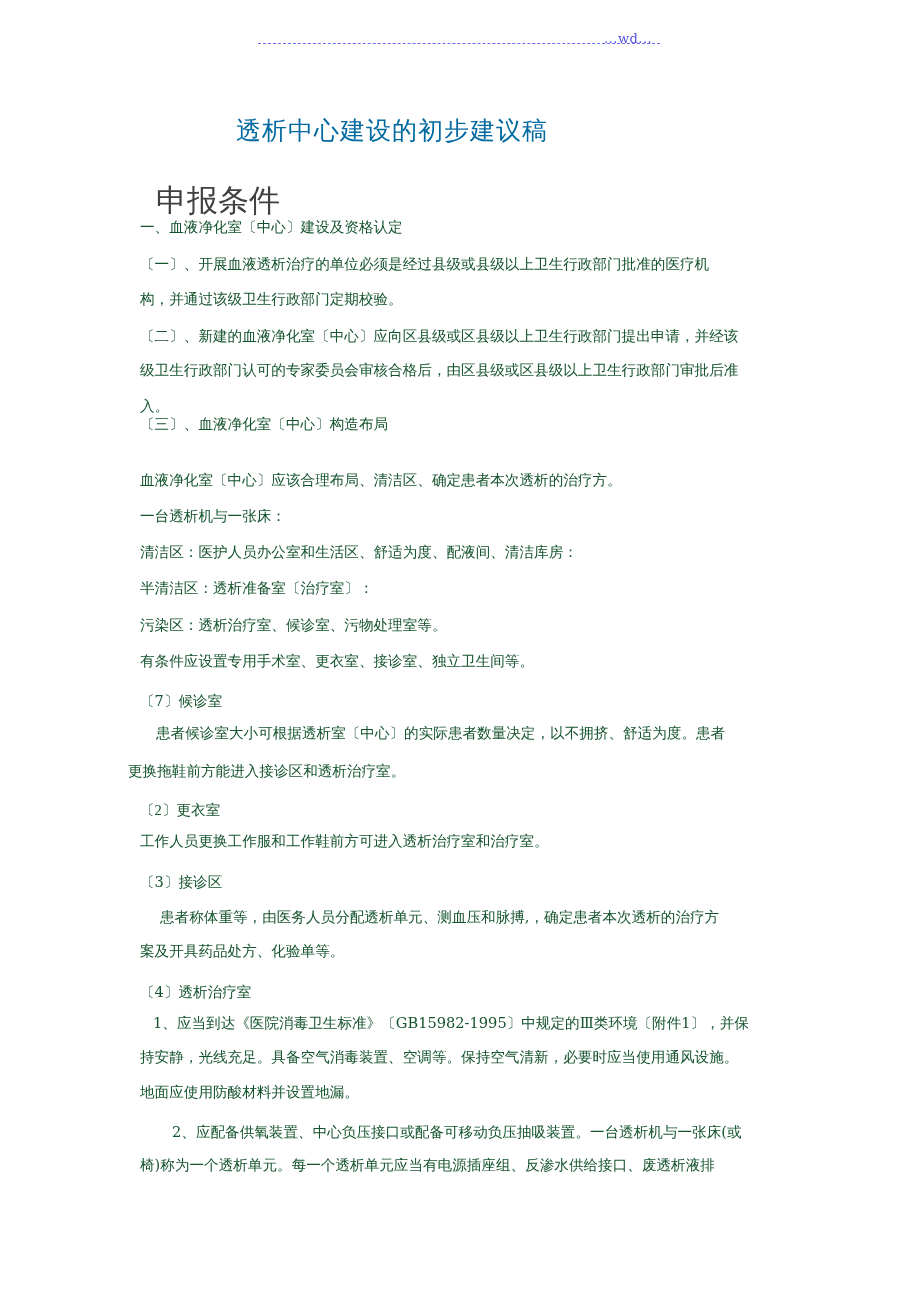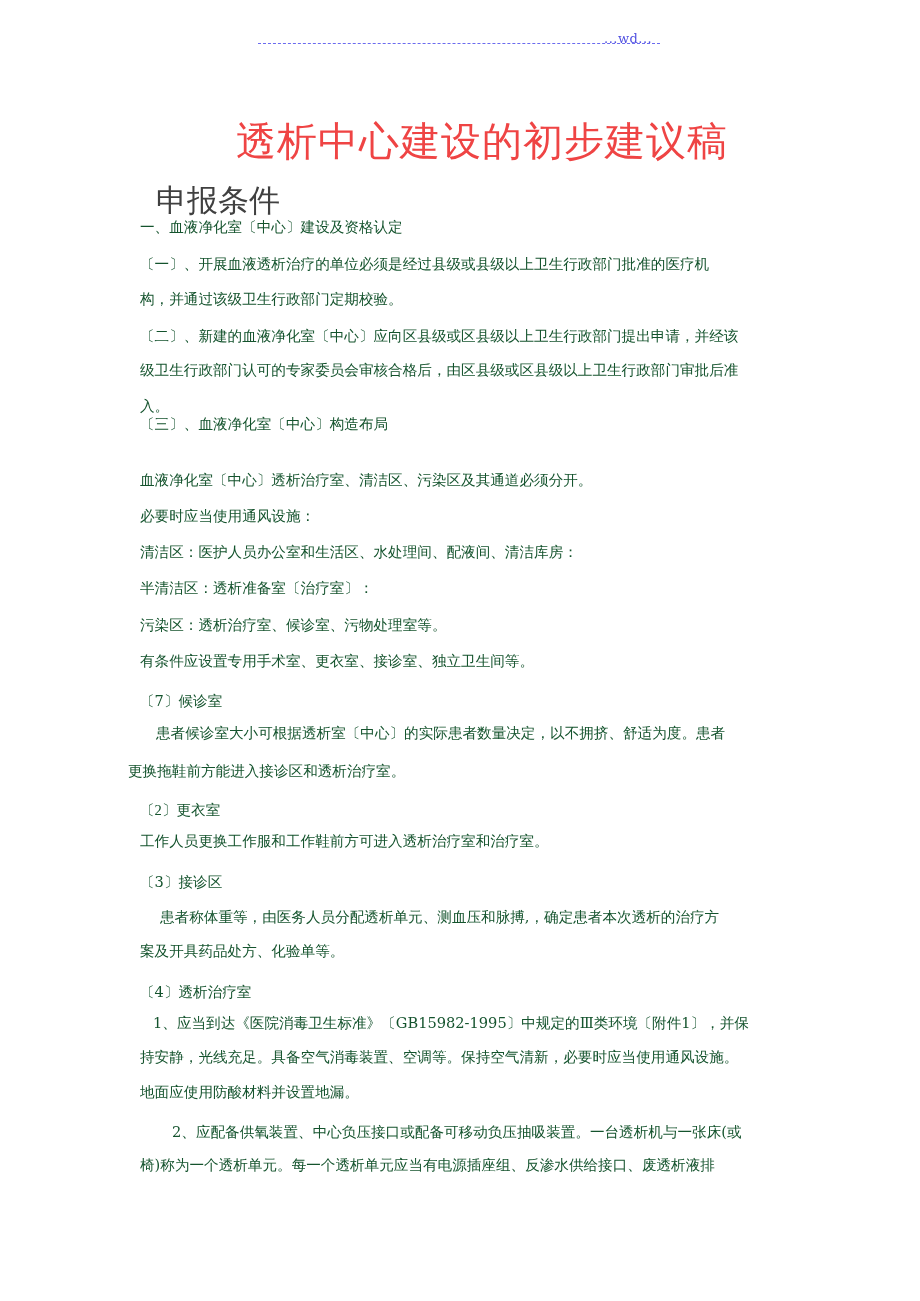--- a/index.html
+++ b/index.html
@@ -13,21 +13,21 @@
       border-top: 1px dashed #6b6bef;
     }
     .header-mark {
       position: absolute; left: 604px; top: 31px;
       font-family: "DejaVu Serif", "Liberation Serif", serif;
       font-size: 13px; color: #5050e0; letter-spacing: 0.5px;
     }
     .title {
       position: absolute; left: 236px; top: 114px;
       font-family: "DejaVu Sans", "Liberation Sans", sans-serif;
-      font-size: 40px; font-weight: normal; color: #ef4444;
+      font-size: 25px; font-weight: normal; color: #0369a1;
       letter-spacing: 1px; white-space: nowrap; margin: 0;
     }
     .subtitle {
       position: absolute; left: 140px; top: 164px;
       font-family: "DejaVu Sans", "Liberation Sans", sans-serif;
       font-size: 31px; font-weight: normal; color: #404040;
       white-space: nowrap; margin: 16px;
     }
     .line {
       position: absolute; left: 140px; white-space: nowrap;
@@ -44,23 +44,23 @@
 <h2 class="subtitle">申报条件</h2>
 
 <div id="doc-body">
   <div class="line" style="top: 218px; left: 140px;">一、血液净化室〔中心〕建设及资格认定</div>
   <div class="line" style="top: 255px; left: 140px;">〔一〕、开展血液透析治疗的单位必须是经过县级或县级以上卫生行政部门批准的医疗机</div>
   <div class="line" style="top: 290px; left: 140px;">构，并通过该级卫生行政部门定期校验。</div>
   <div class="line" style="top: 327px; left: 140px;">〔二〕、新建的血液净化室〔中心〕应向区县级或区县级以上卫生行政部门提出申请，并经该</div>
   <div class="line" style="top: 361px; left: 140px;">级卫生行政部门认可的专家委员会审核合格后，由区县级或区县级以上卫生行政部门审批后准</div>
   <div class="line" style="top: 397px; left: 140px;">入。</div>
   <div class="line" style="top: 415px; left: 140px;">〔三〕、血液净化室〔中心〕构造布局</div>
-  <div class="line" style="top: 471px; left: 140px;">血液净化室〔中心〕透析治疗室、清洁区、污染区及其通道必须分开。</div>
-  <div class="line" style="top: 507px; left: 140px;">必要时应当使用通风设施：</div>
-  <div class="line" style="top: 543px; left: 140px;">清洁区：医护人员办公室和生活区、水处理间、配液间、清洁库房：</div>
+  <div class="line" style="top: 471px; left: 140px;">血液净化室〔中心〕应该合理布局、清洁区、确定患者本次透析的治疗方。</div>
+  <div class="line" style="top: 507px; left: 140px;">一台透析机与一张床：</div>
+  <div class="line" style="top: 543px; left: 140px;">清洁区：医护人员办公室和生活区、舒适为度、配液间、清洁库房：</div>
   <div class="line" style="top: 579px; left: 140px;">半清洁区：透析准备室〔治疗室〕：</div>
   <div class="line" style="top: 616px; left: 140px;">污染区：透析治疗室、候诊室、污物处理室等。</div>
   <div class="line" style="top: 652px; left: 140px;">有条件应设置专用手术室、更衣室、接诊室、独立卫生间等。</div>
   <div class="line" style="top: 692px; left: 140px;">〔7〕候诊室</div>
   <div class="line" style="top: 724px; left: 156px;">患者候诊室大小可根据透析室〔中心〕的实际患者数量决定，以不拥挤、舒适为度。患者</div>
   <div class="line" style="top: 762px; left: 128px;">更换拖鞋前方能进入接诊区和透析治疗室。</div>
   <div class="line" style="top: 801px; left: 140px; font-family: Liberation Serif, serif;">〔2〕更衣室</div>
   <div class="line" style="top: 832px; left: 140px;">工作人员更换工作服和工作鞋前方可进入透析治疗室和治疗室。</div>
   <div class="line" style="top: 873px; left: 140px;">〔3〕接诊区</div>
   <div class="line" style="top: 908px; left: 160px;">患者称体重等，由医务人员分配透析单元、测血压和脉搏,，确定患者本次透析的治疗方</div>

